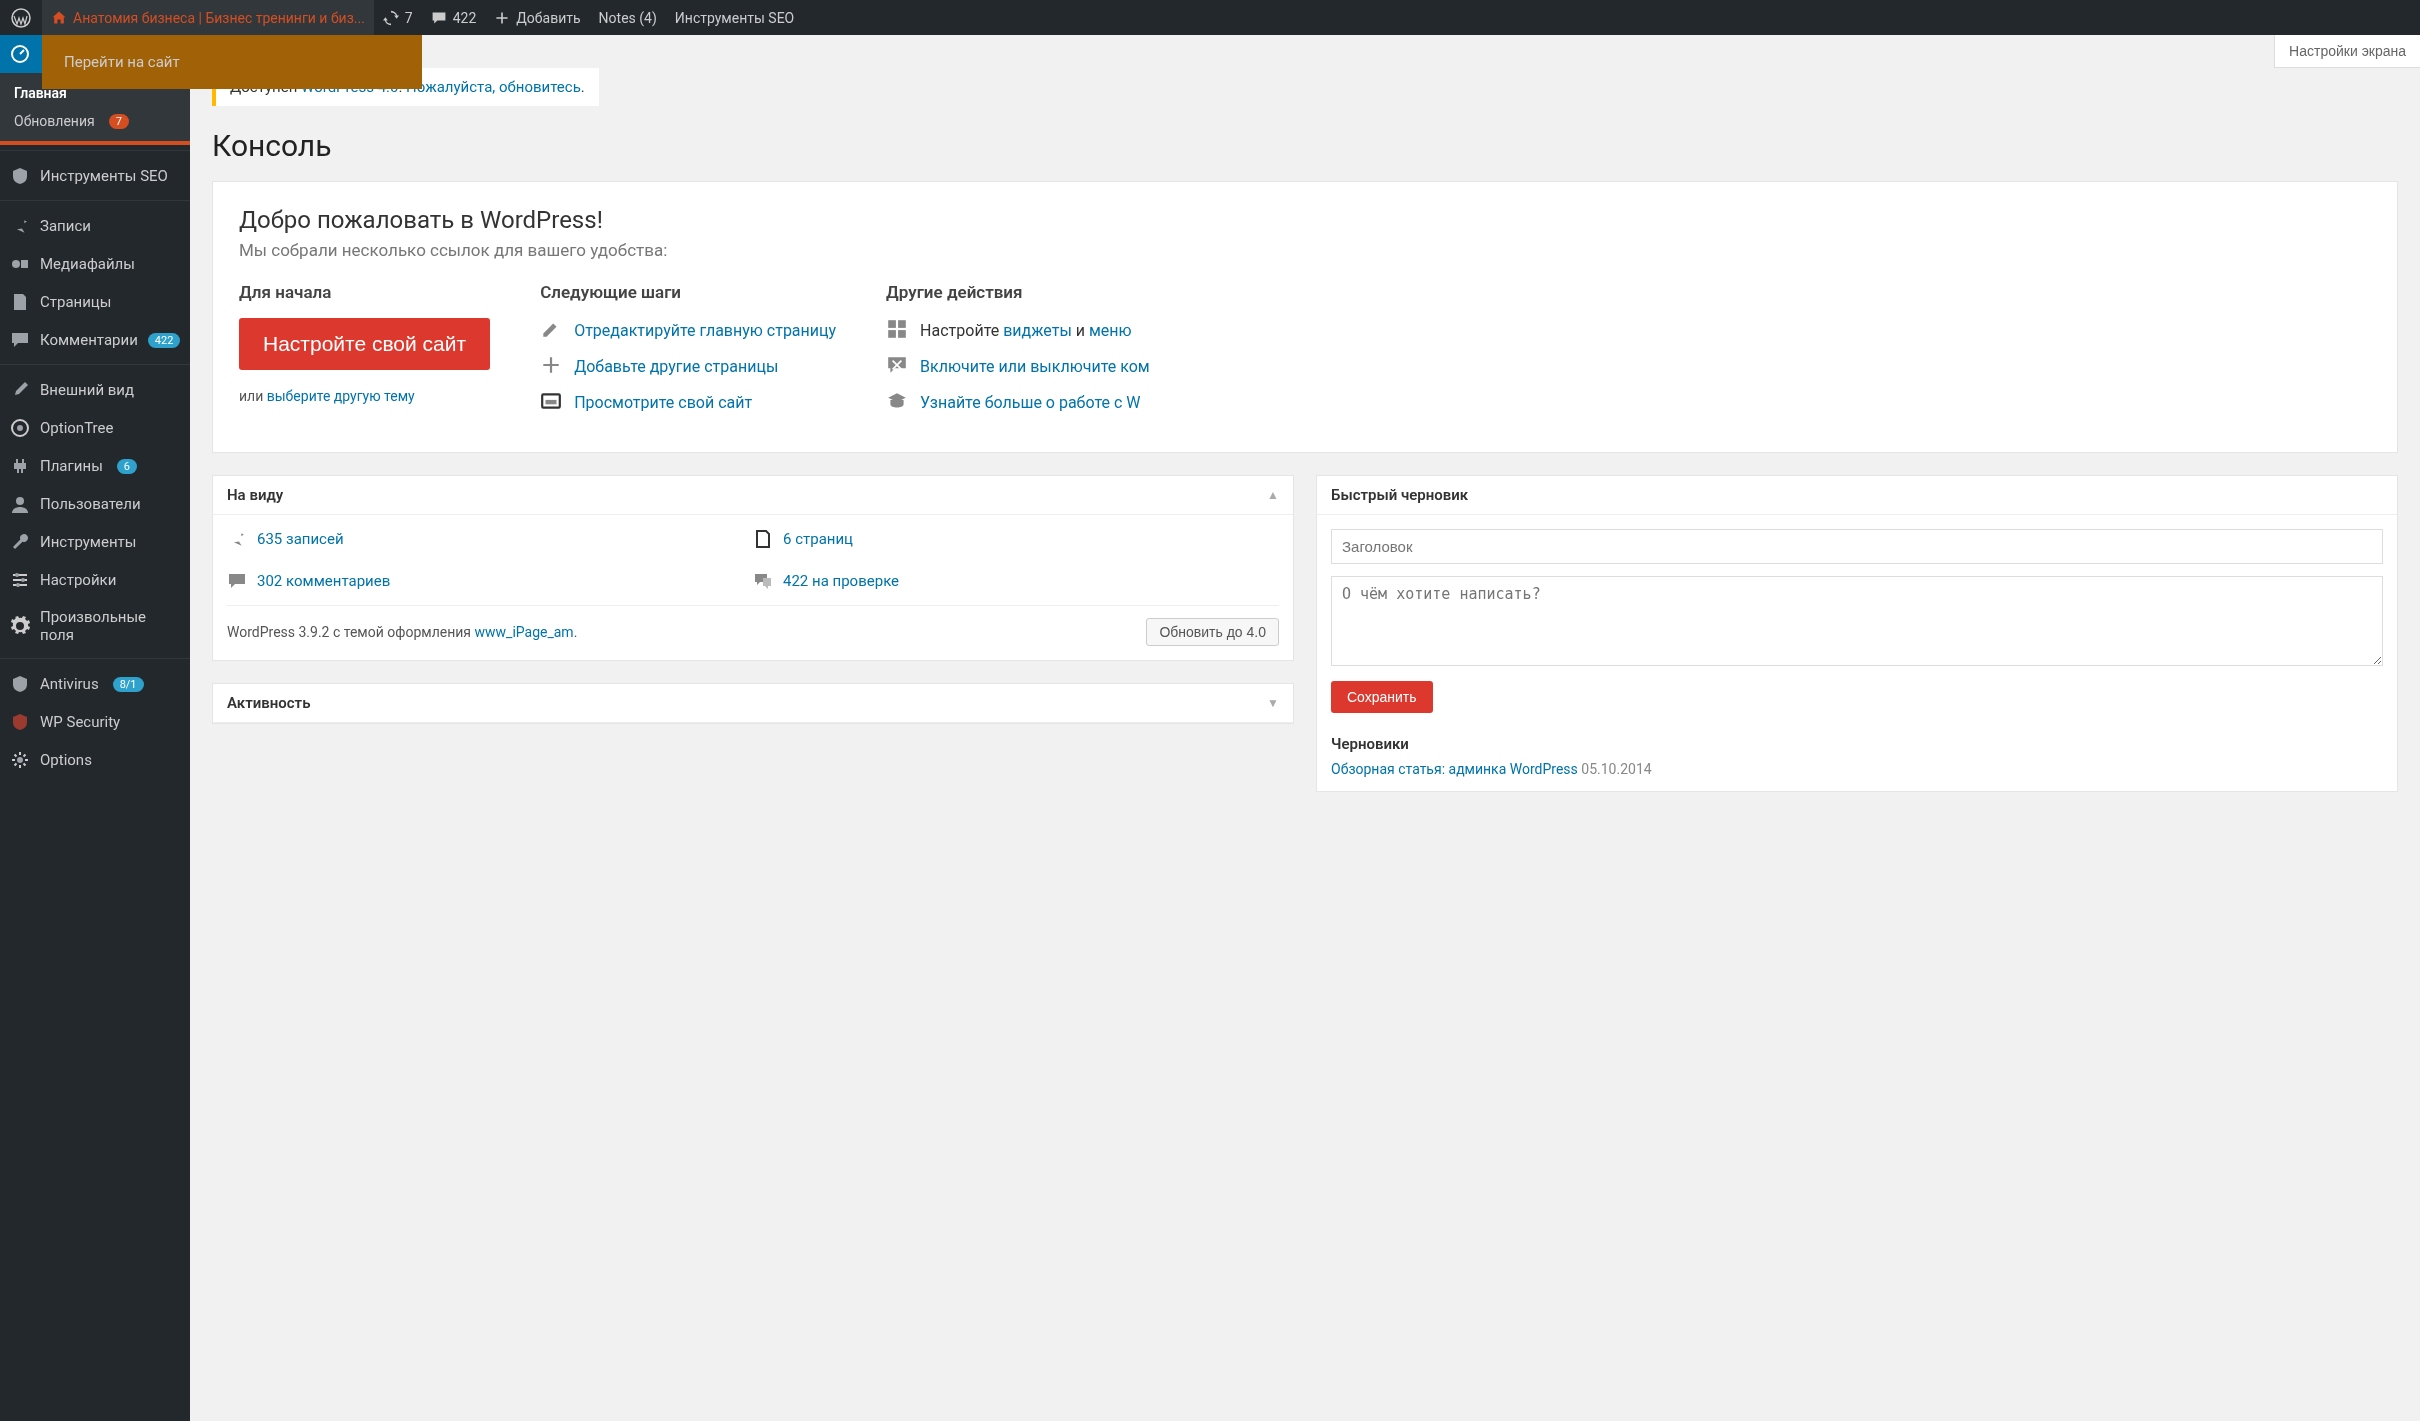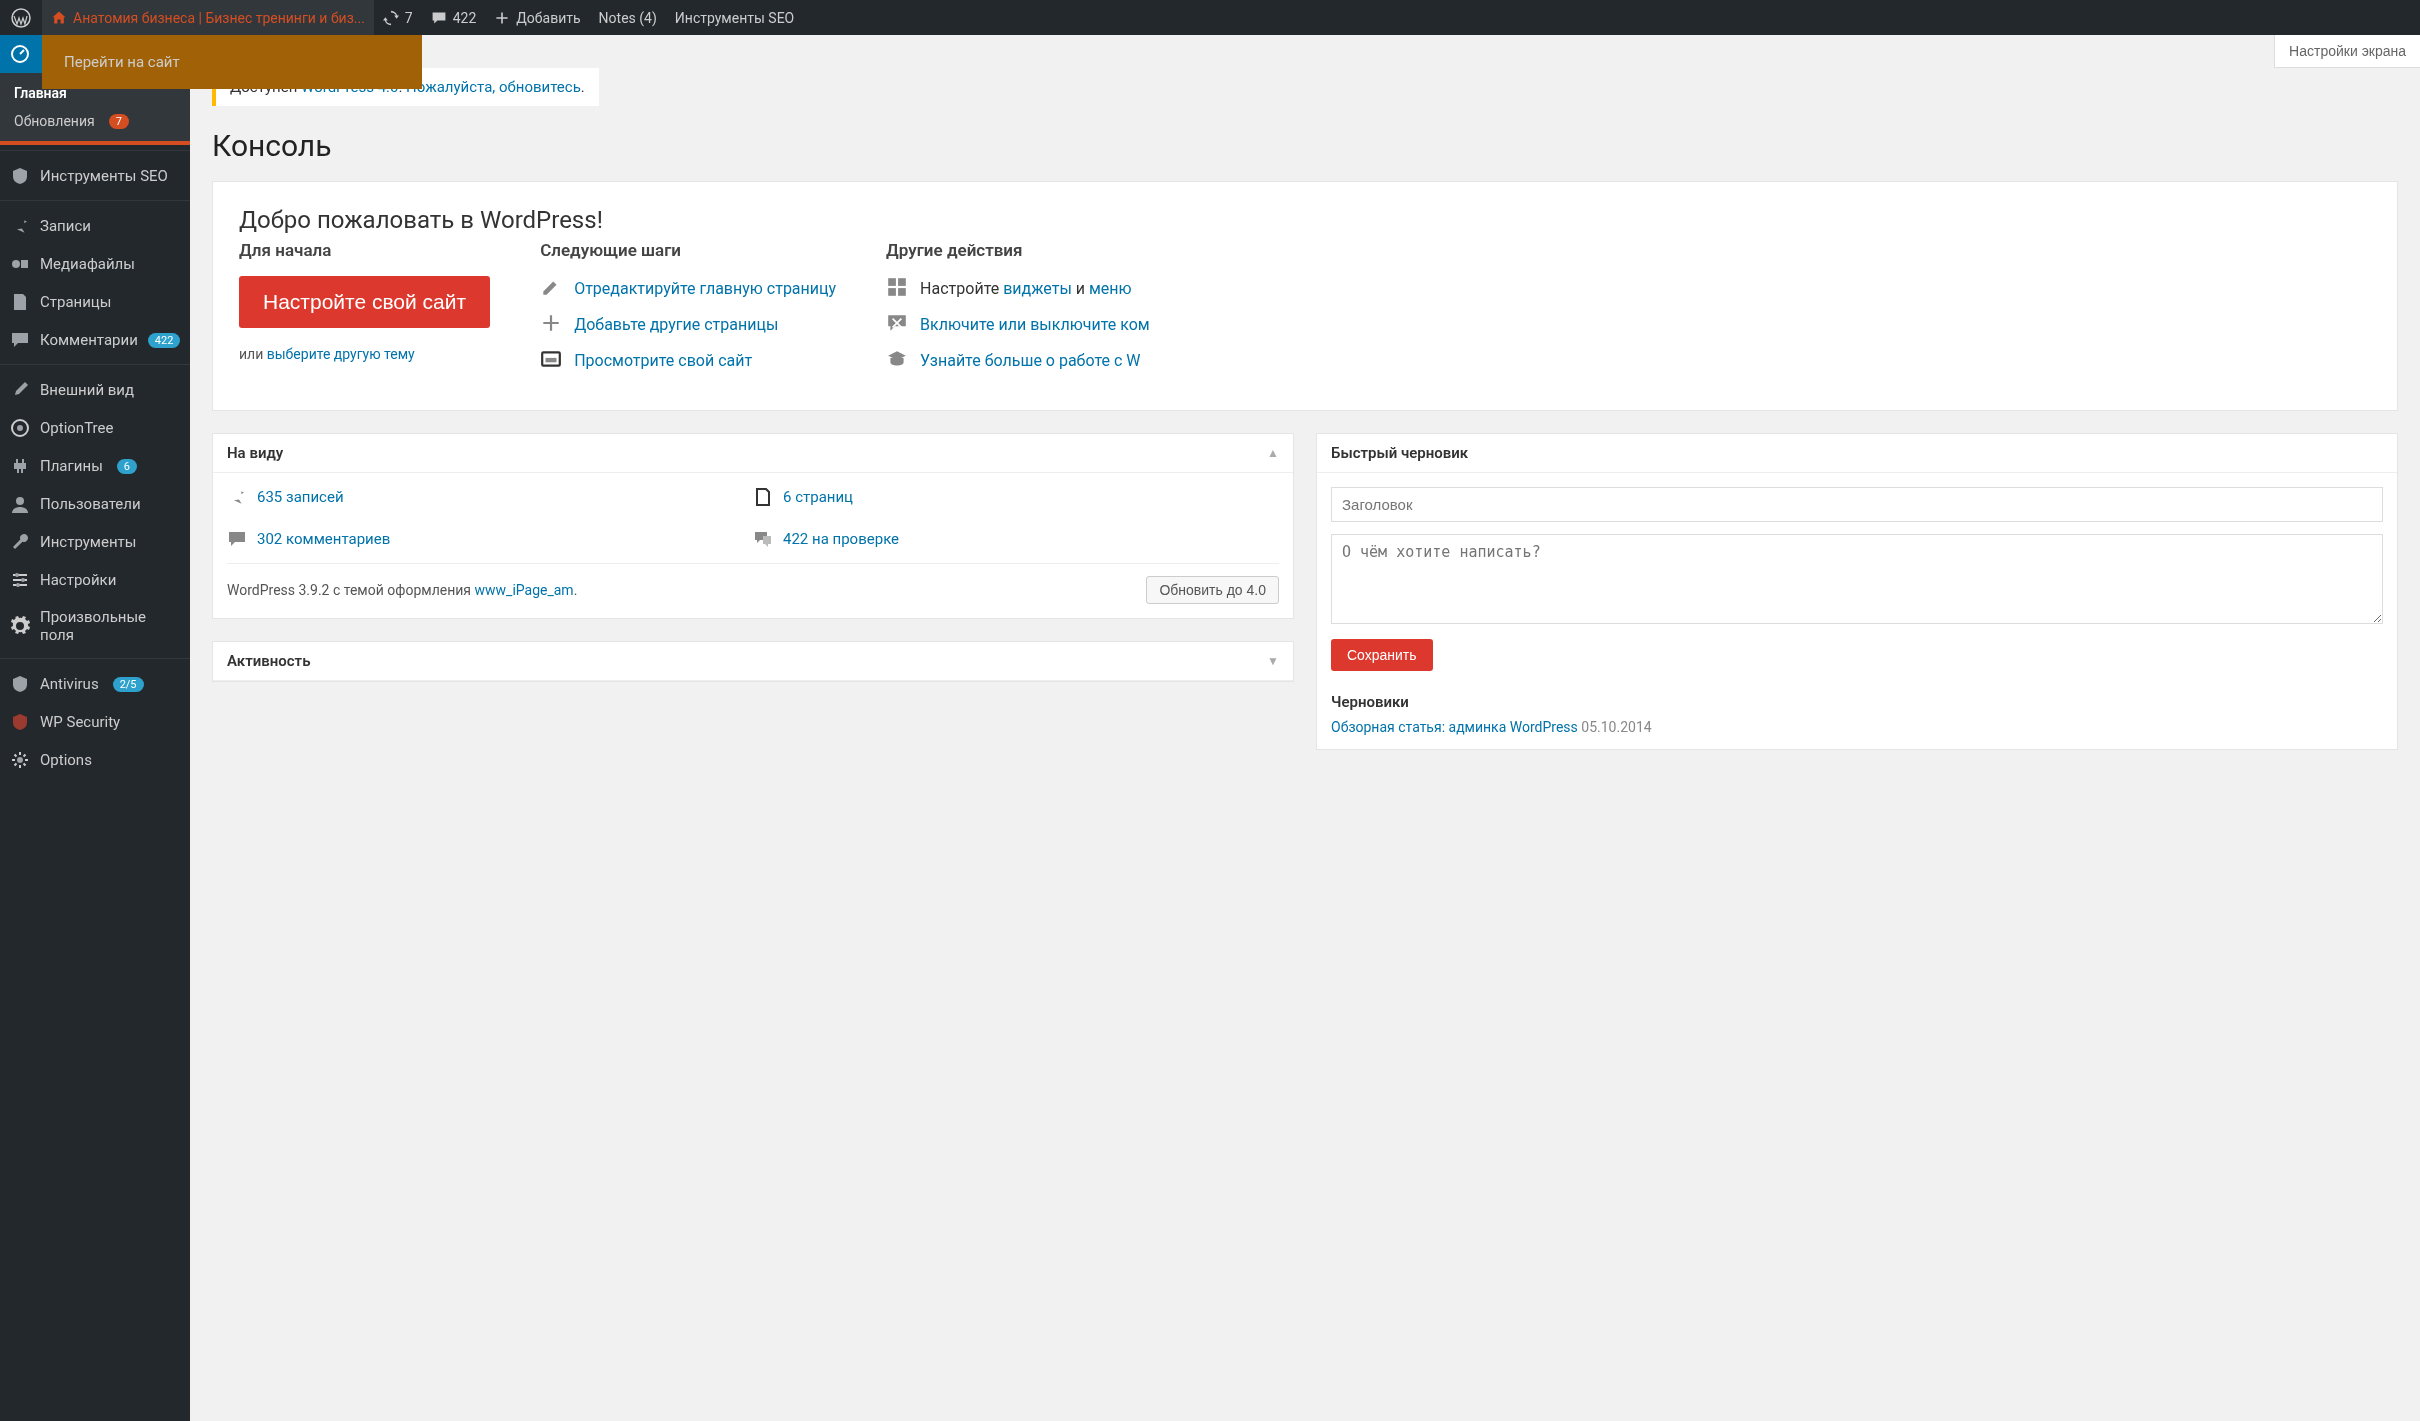--- a/index.html
+++ b/index.html
@@ -284,21 +284,21 @@
       </li>
     <li class="sep"></li>
     <li>
         <a href="#">
           <span class="menu-icon">
             <svg viewBox="0 0 20 20" width="20" height="20">
               <path d="M10 2l7 3v5c0 5-3 7-7 8-4-1-7-3-7-8V5z"></path>
             </svg>
           </span>
           <span>Antivirus</span> 
-          <span class="badge badge-blue">2/5</span>
+          <span class="badge badge-blue">8/1</span>
         </a>
       </li>
     <li>
         <a href="#">
           <span class="menu-icon" style="fill:#9b3a2e">
             <svg viewBox="0 0 20 20" width="20" height="20">
               <path d="M10 2l7 3v5c0 5-3 7-7 8-4-1-7-3-7-8V5z"></path>
             </svg>
           </span>
           <span>WP Security</span>
@@ -324,20 +324,21 @@
   </div>
   <div class="wrap">
     <div class="update-nag">
       <span>Доступен </span><a href="#">WordPress 4.0</a><span>! </span><a href="#">Пожалуйста, обновитесь</a><span>.</span>
     </div>
 
     <h1 class="page-title">Консоль</h1>
 
     <div class="welcome">
       <h2>Добро пожаловать в WordPress!</h2>
+      <p class="sub">Мы собрали несколько ссылок для вашего удобства:</p>
       <div class="welcome-cols">
         <div class="welcome-col">
           <h3>Для начала</h3>
           <button class="btn">Настройте свой сайт</button>
           <p class="orlink"><span>или </span><a href="#">выберите другую тему</a></p>
         </div>
         <div class="welcome-col">
           <h3>Следующие шаги</h3>
           <ul>
             <li>

